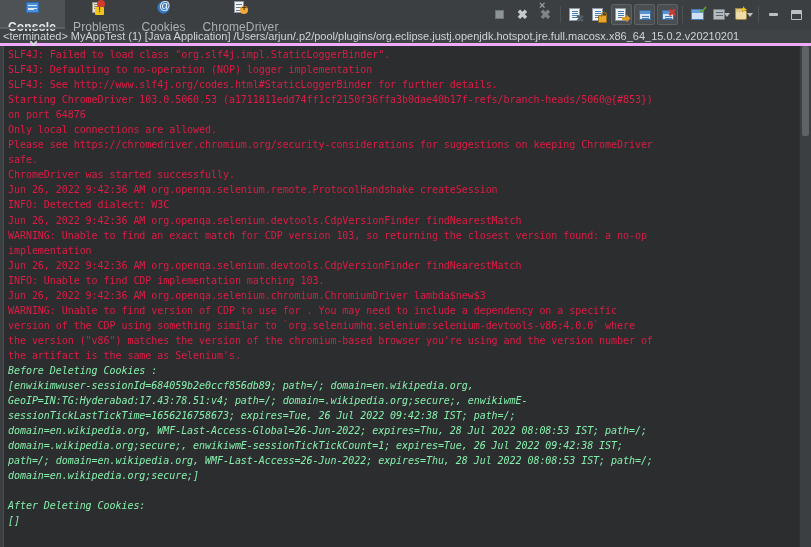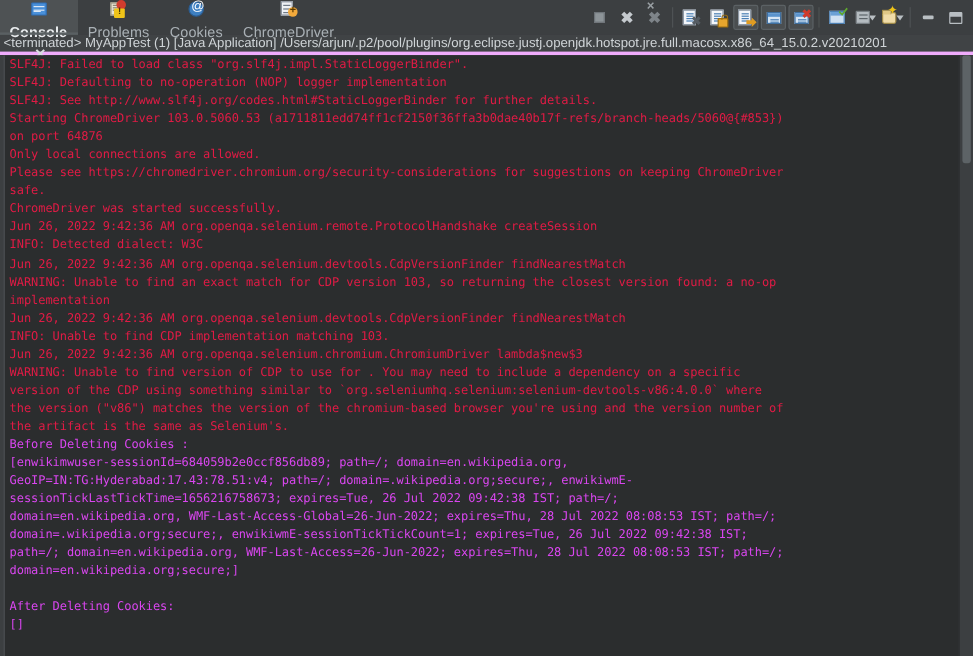--- a/index.html
+++ b/index.html
@@ -280,21 +280,21 @@
     font-family: "DejaVu Sans Mono", monospace;
     font-size: 10px;
     line-height: 15.05px;
     white-space: pre;
     overflow: hidden;
     color: #e0e4e7;
     letter-spacing: -0.05px;
   }
   .ln { display: block; height: 15.05px; }
   .err { color: #e01b45; }
-  .out { color: #d946ef; }
+  .out { color: #86efac; font-style: italic; }
 
   
   .rail {
     width: 12px;
     background: #3c3f41;
     border-left: 1px solid #2f3133;
     flex: 0 0 auto;
     position: relative;
   }
   .rail::after {

